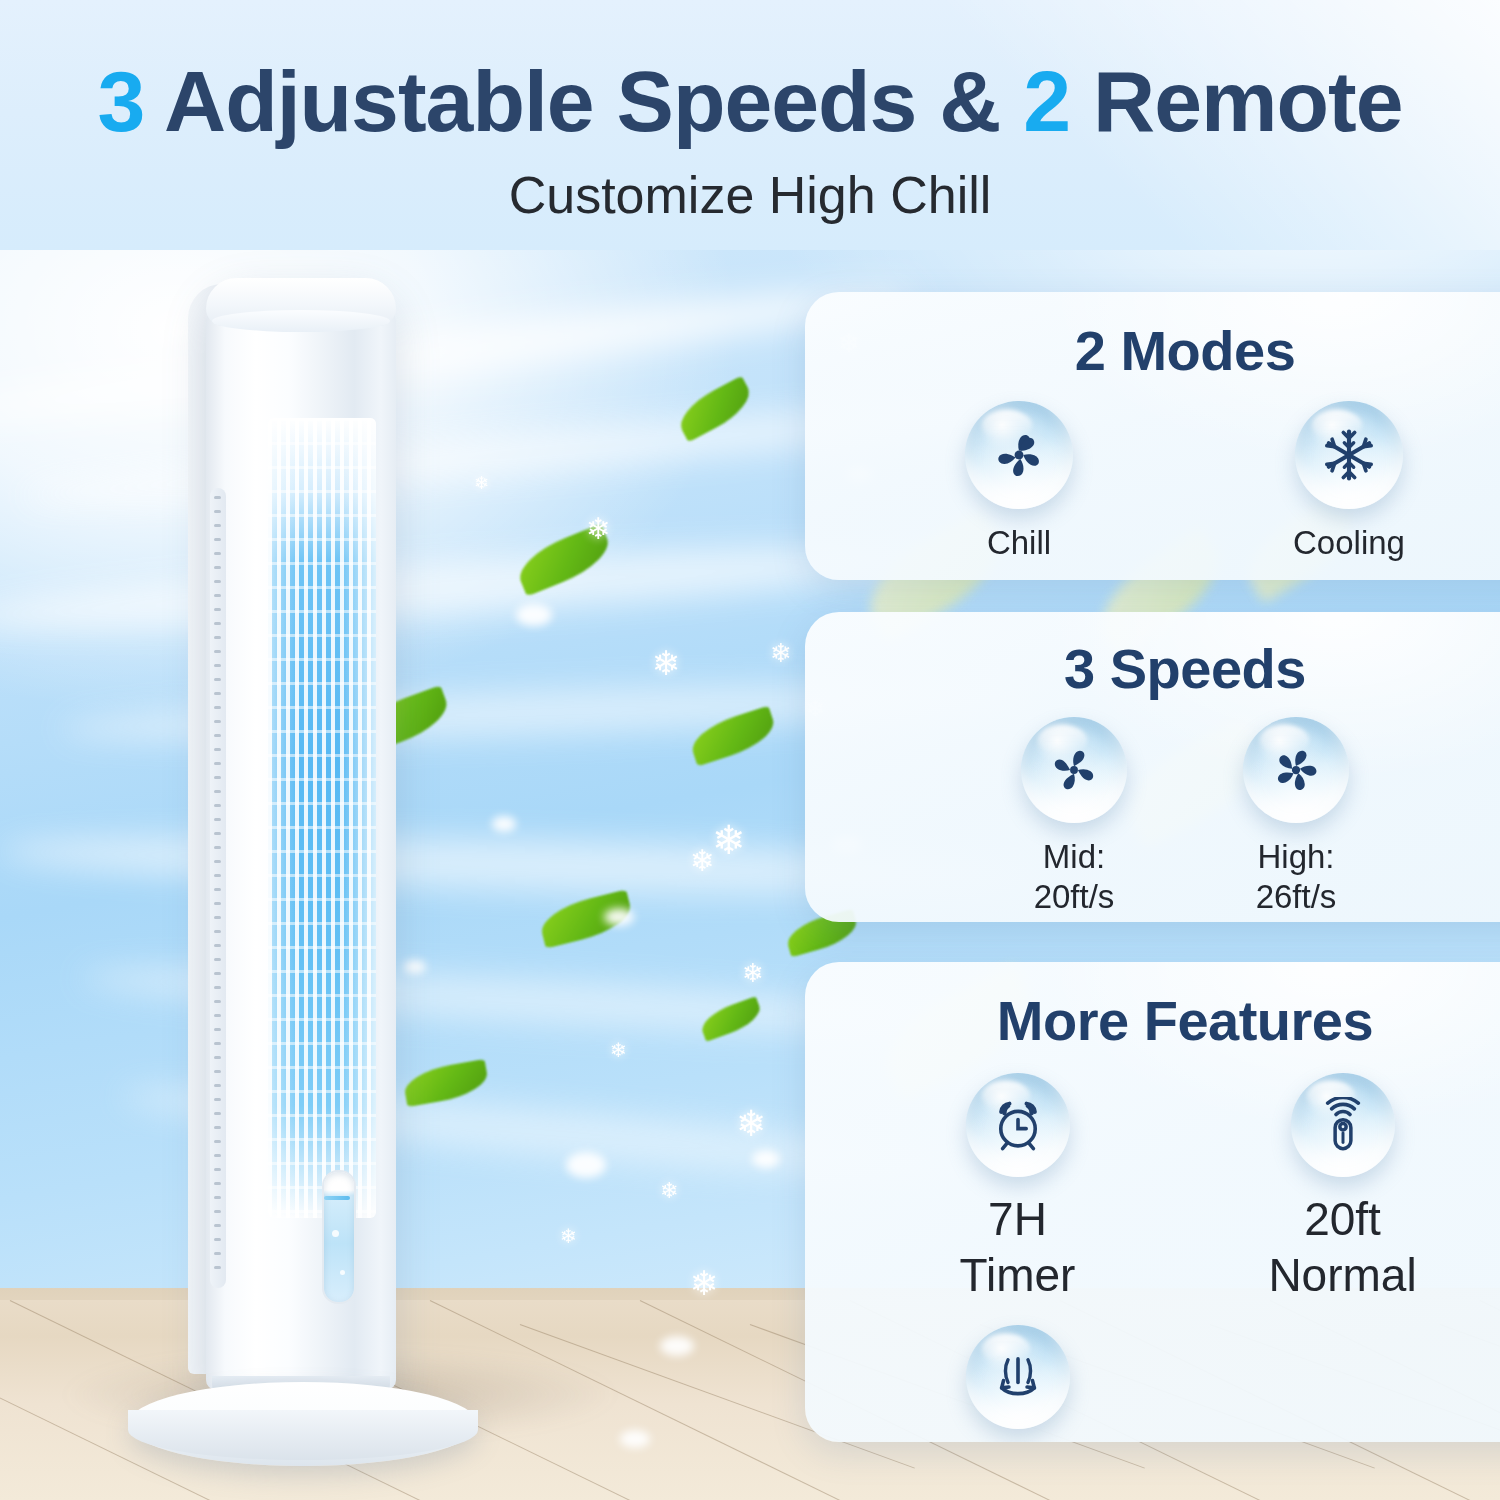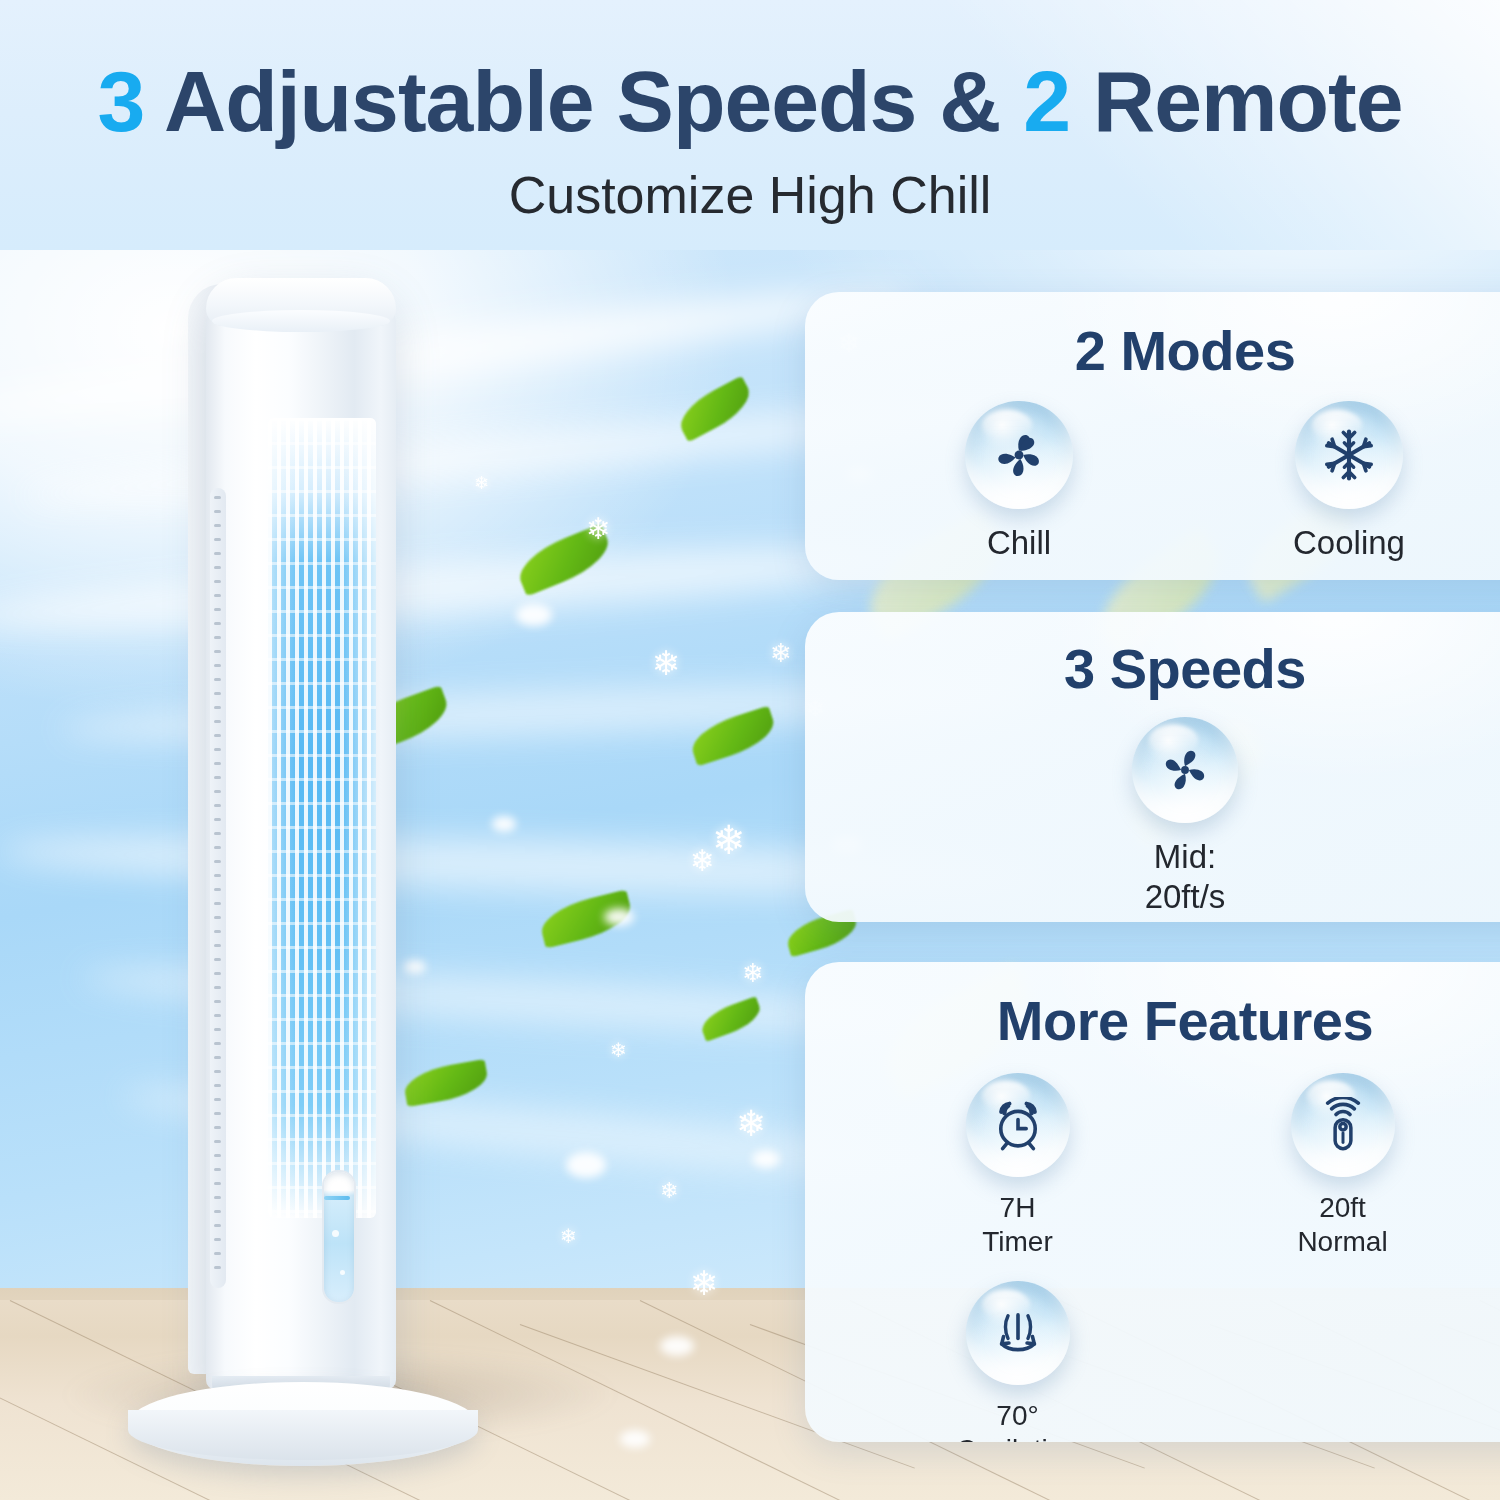--- a/index.html
+++ b/index.html
@@ -188,21 +188,21 @@
   #card-speeds .row{margin-top:16px;gap:116px;}
   #card-speeds .orb{width:106px;height:106px;}
 
   #card-features{left:805px;top:962px;width:760px;height:480px;}
   #card-features .card-title{padding-top:26px;font-size:56px;}
   #card-features .grid{
     position:relative;display:grid;grid-template-columns:1fr 1fr;
     row-gap:22px;margin-top:20px;padding:0 60px 0 50px;
   }
   #card-features .orb{width:104px;height:104px;}
-  #card-features .lbl{font-size:28px;}
+  #card-features .lbl{font-size:46px;}
 </style>
 </head>
 <body>
 
 <div id="stage">
 
   <div class="bg-sky"></div>
   <div class="bg-topband"></div>
 
   <div>
@@ -462,20 +462,34 @@
               <path d="M32 27.9c-1.5-4.9-1.1-10.2 1.3-13.6 2.4-3.5 7.3-3.7 9.1-.6 1.8 3.1 0 7.3-3.7 10.1-2 1.5-4.3 2.8-6.7 4.1z" transform="rotate(90 32 32)"></path>
               <path d="M32 27.9c-1.5-4.9-1.1-10.2 1.3-13.6 2.4-3.5 7.3-3.7 9.1-.6 1.8 3.1 0 7.3-3.7 10.1-2 1.5-4.3 2.8-6.7 4.1z" transform="rotate(180 32 32)"></path>
               <path d="M32 27.9c-1.5-4.9-1.1-10.2 1.3-13.6 2.4-3.5 7.3-3.7 9.1-.6 1.8 3.1 0 7.3-3.7 10.1-2 1.5-4.3 2.8-6.7 4.1z" transform="rotate(270 32 32)"></path>
             </g>
           </svg>
         </div>
         <div class="lbl">Mid:
 20ft/s</div>
       </div>
 
+      <div class="item">
+        <div class="orb">
+          <svg width="60" height="60" viewBox="0 0 64 64" fill="#21406c" aria-hidden="true">
+            <circle cx="32" cy="32" r="4.4"></circle>
+            <path d="M32 27.6c-1.4-4.6-1-9.6 1.2-13.1 2.3-3.6 7-4.1 9.1-1.1 2 2.9.4 7.1-3.1 10.1-2 1.7-4.5 3.1-7.2 4.1z" transform="rotate(0 32 32)"></path>
+            <path d="M32 27.6c-1.4-4.6-1-9.6 1.2-13.1 2.3-3.6 7-4.1 9.1-1.1 2 2.9.4 7.1-3.1 10.1-2 1.7-4.5 3.1-7.2 4.1z" transform="rotate(72 32 32)"></path>
+            <path d="M32 27.6c-1.4-4.6-1-9.6 1.2-13.1 2.3-3.6 7-4.1 9.1-1.1 2 2.9.4 7.1-3.1 10.1-2 1.7-4.5 3.1-7.2 4.1z" transform="rotate(144 32 32)"></path>
+            <path d="M32 27.6c-1.4-4.6-1-9.6 1.2-13.1 2.3-3.6 7-4.1 9.1-1.1 2 2.9.4 7.1-3.1 10.1-2 1.7-4.5 3.1-7.2 4.1z" transform="rotate(216 32 32)"></path>
+            <path d="M32 27.6c-1.4-4.6-1-9.6 1.2-13.1 2.3-3.6 7-4.1 9.1-1.1 2 2.9.4 7.1-3.1 10.1-2 1.7-4.5 3.1-7.2 4.1z" transform="rotate(288 32 32)"></path>
+          </svg>
+        </div>
+        <div class="lbl">High:
+26ft/s</div>
+      </div>
 
     </div>
   </div>
 
   <div class="card" id="card-features">
     <div class="card-sheen"></div>
     <div class="card-title">More Features</div>
     <div class="grid">
 
       <div class="item">

